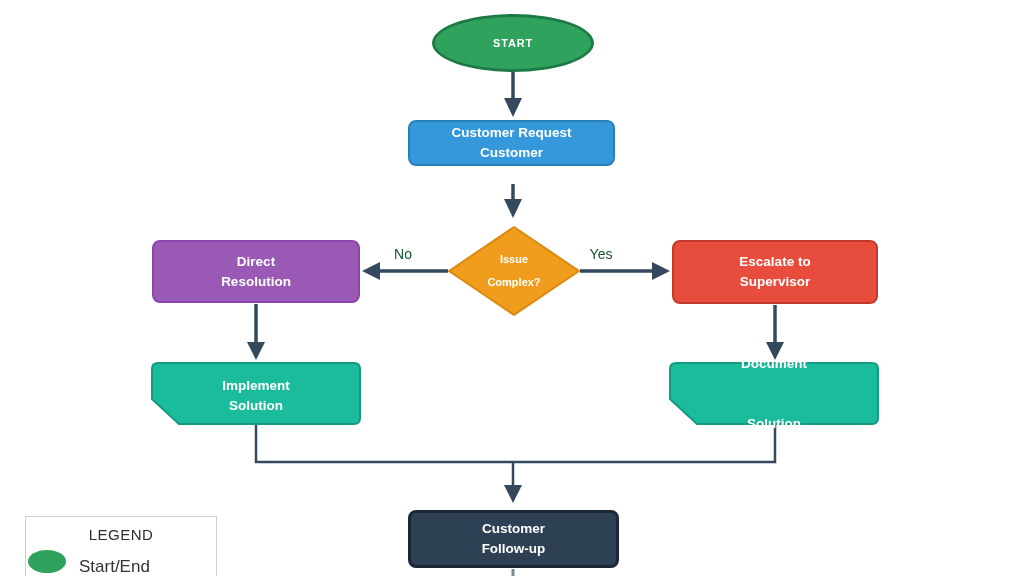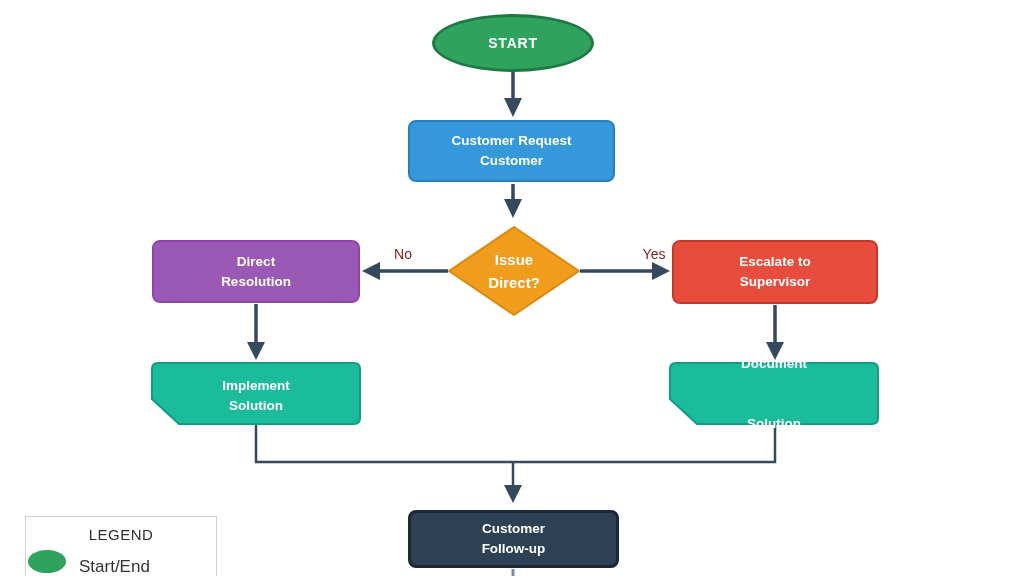--- a/index.html
+++ b/index.html
@@ -24,25 +24,25 @@
     color: #ffffff;
     font-weight: 700;
     font-size: 13.5px;
     line-height: 20px;
   }
   .n-start {
     left: 432px; top: 14px; width: 162px; height: 58px;
     background: #2FA25D;
     border: 3px solid #1E7A45;
     border-radius: 50%;
-    font-size: 14px;
+    font-size: 11px;
     letter-spacing: 0.8px;
   }
   .n-request {
-    left: 408px; top: 120px; width: 207px; height: 62px;
+    left: 408px; top: 120px; width: 207px; height: 46px;
     background: #3498DB;
     border: 2px solid #2980B9;
     border-radius: 8px;
   }
   .n-direct {
     left: 152px; top: 240px; width: 208px; height: 63px;
     background: #9B59B6;
     border: 2px solid #8E44AD;
     border-radius: 8px;
   }
@@ -53,34 +53,34 @@
     border-radius: 8px;
   }
   .n-followup {
     left: 408px; top: 510px; width: 211px; height: 58px;
     background: #2E4053;
     border: 3px solid #1B2838;
     border-radius: 8px;
   }
   
   .overlay { background: transparent; border: none; }
-  .o-decision { left: 448px; top: 227px; width: 132px; height: 88px; line-height: 23px; font-size: 15px; }
+  .o-decision { left: 448px; top: 227px; width: 132px; height: 88px; line-height: 23px; font-size: 11px; }
   .o-implement { left: 152px; top: 363px; width: 208px; height: 65px; }
   .o-document  { left: 670px; top: 363px; width: 208px; height: 61px; gap: 40px; }
 
   .edge-label {
     position: absolute;
     font-size: 14px;
     font-weight: 400;
-    color: #7f1d1d;
+    color: #14532d;
     text-align: center;
     width: 40px;
   }
   .el-no  { left: 383px; top: 246px; }
-  .el-yes { left: 634px; top: 246px; }
+  .el-yes { left: 581px; top: 246px; }
 
   .legend {
     position: absolute;
     left: 25px; top: 516px;
     width: 192px; height: 76px;
     box-sizing: border-box;
     background: #ffffff;
     border: 1.5px solid #cfcfcf;
   }
   .legend-title {
@@ -140,21 +140,21 @@
     <span>START</span>
   </div>
 
   <div class="node n-request">
     <span>Customer Request</span>
     <span>Customer</span>
   </div>
 
   <div class="node overlay o-decision">
     <span>Issue</span>
-    <span>Direct?</span>
+    <span>Complex?</span>
   </div>
 
   <div class="edge-label el-no">No</div>
   <div class="edge-label el-yes">Yes</div>
 
   <div class="node n-direct">
     <span>Direct</span>
     <span>Resolution</span>
   </div>
 

